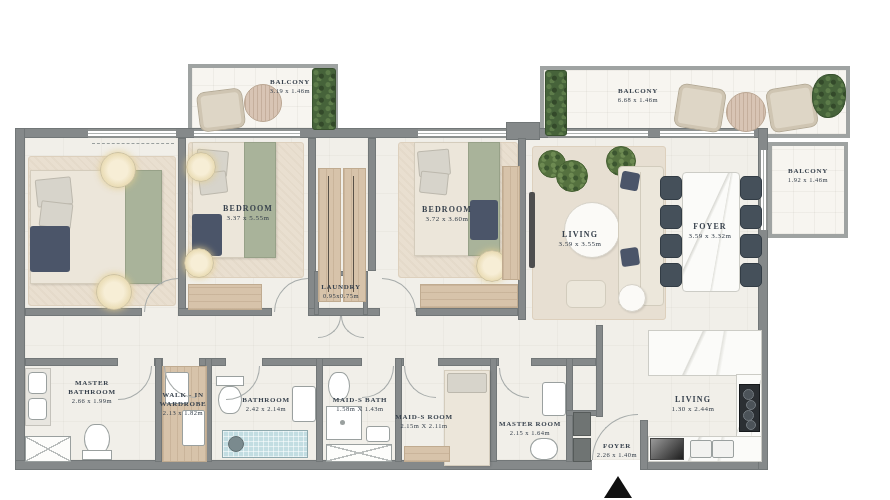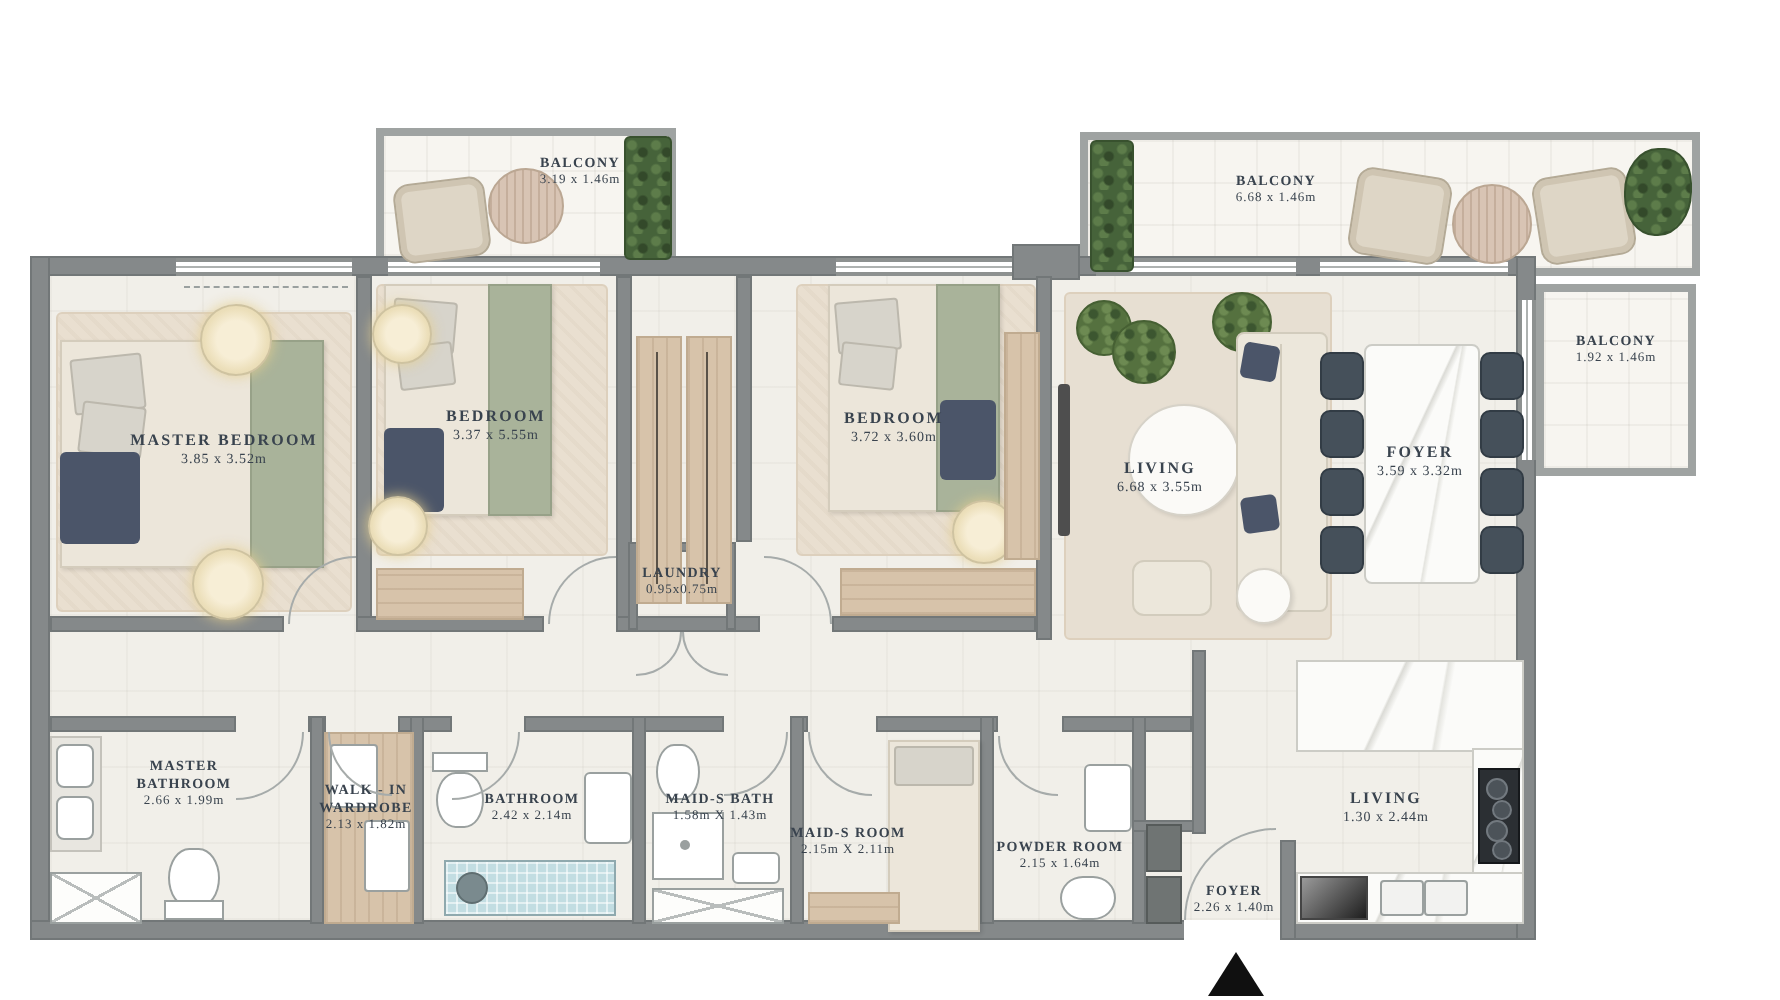--- a/index.html
+++ b/index.html
@@ -270,35 +270,31 @@
   <div class="btable" style="left:244px;top:84px;width:36px;height:36px"></div>
   <div class="hedge" style="left:312px;top:68px;width:22px;height:60px"></div>
   <div class="hedge" style="left:545px;top:70px;width:20px;height:64px"></div>
   <div class="bchair" style="left:676px;top:86px;width:46px;height:42px;transform:rotate(9deg)"></div>
   <div class="btable" style="left:726px;top:92px;width:38px;height:38px"></div>
   <div class="bchair" style="left:768px;top:86px;width:46px;height:42px;transform:rotate(-9deg)"></div>
   <div class="hedge" style="left:812px;top:74px;width:32px;height:42px;border-radius:50% 40% 50% 45%"></div>
 
   <div class="tri-up" style="left:604px;top:476px"></div>
 
-  <div class="room-label" style="left:112px;top:225px;width:120px">
-    <div class="nm">MASTER BEDROOM</div>
-    <div class="dm">3.85 x 3.52m</div>
-  </div>
   <div class="room-label" style="left:248px;top:213px;width:90px">
     <div class="nm">BEDROOM</div>
     <div class="dm">3.37 x 5.55m</div>
   </div>
   <div class="room-label" style="left:447px;top:214px;width:90px">
     <div class="nm">BEDROOM</div>
     <div class="dm">3.72 x 3.60m</div>
   </div>
   <div class="room-label" style="left:580px;top:239px;width:80px">
     <div class="nm">LIVING</div>
-    <div class="dm">6.68 x 3.55m</div>
+    <div class="dm">3.59 x 3.55m</div>
   </div>
   <div class="room-label" style="left:710px;top:231px;width:80px">
     <div class="nm">FOYER</div>
     <div class="dm">3.59 x 3.32m</div>
   </div>
   <div class="room-label" style="left:693px;top:404px;width:90px">
     <div class="nm">LIVING</div>
     <div class="dm">1.30 x 2.44m</div>
   </div>
   <div class="room-label sm" style="left:290px;top:86px;width:80px">
@@ -331,21 +327,21 @@
   </div>
   <div class="room-label sm" style="left:360px;top:404px;width:80px">
     <div class="nm">MAID-S BATH</div>
     <div class="dm">1.58m X 1.43m</div>
   </div>
   <div class="room-label sm" style="left:424px;top:421px;width:80px">
     <div class="nm">MAID-S ROOM</div>
     <div class="dm">2.15m X 2.11m</div>
   </div>
   <div class="room-label sm" style="left:530px;top:428px;width:80px">
-    <div class="nm">POWDER ROOM</div>
+    <div class="nm">MASTER ROOM</div>
     <div class="dm">2.15 x 1.64m</div>
   </div>
   <div class="room-label sm" style="left:617px;top:450px;width:70px">
     <div class="nm">FOYER</div>
     <div class="dm">2.26 x 1.40m</div>
   </div>
 
 </div>
 
 </body></html>

